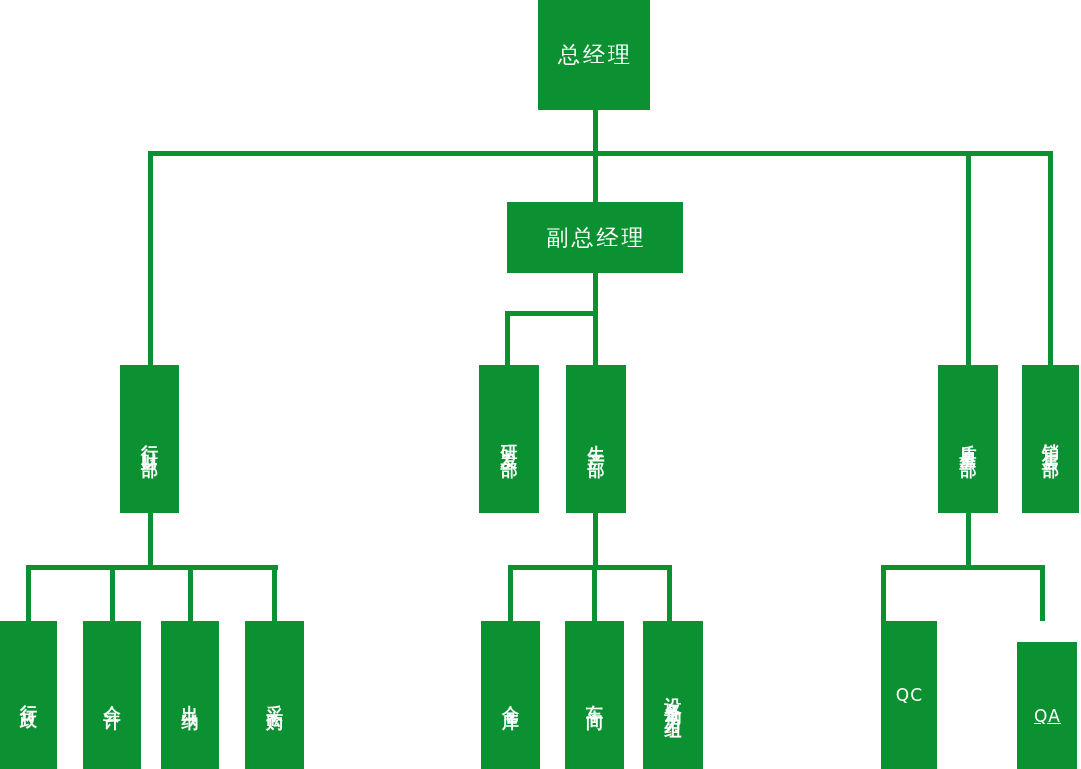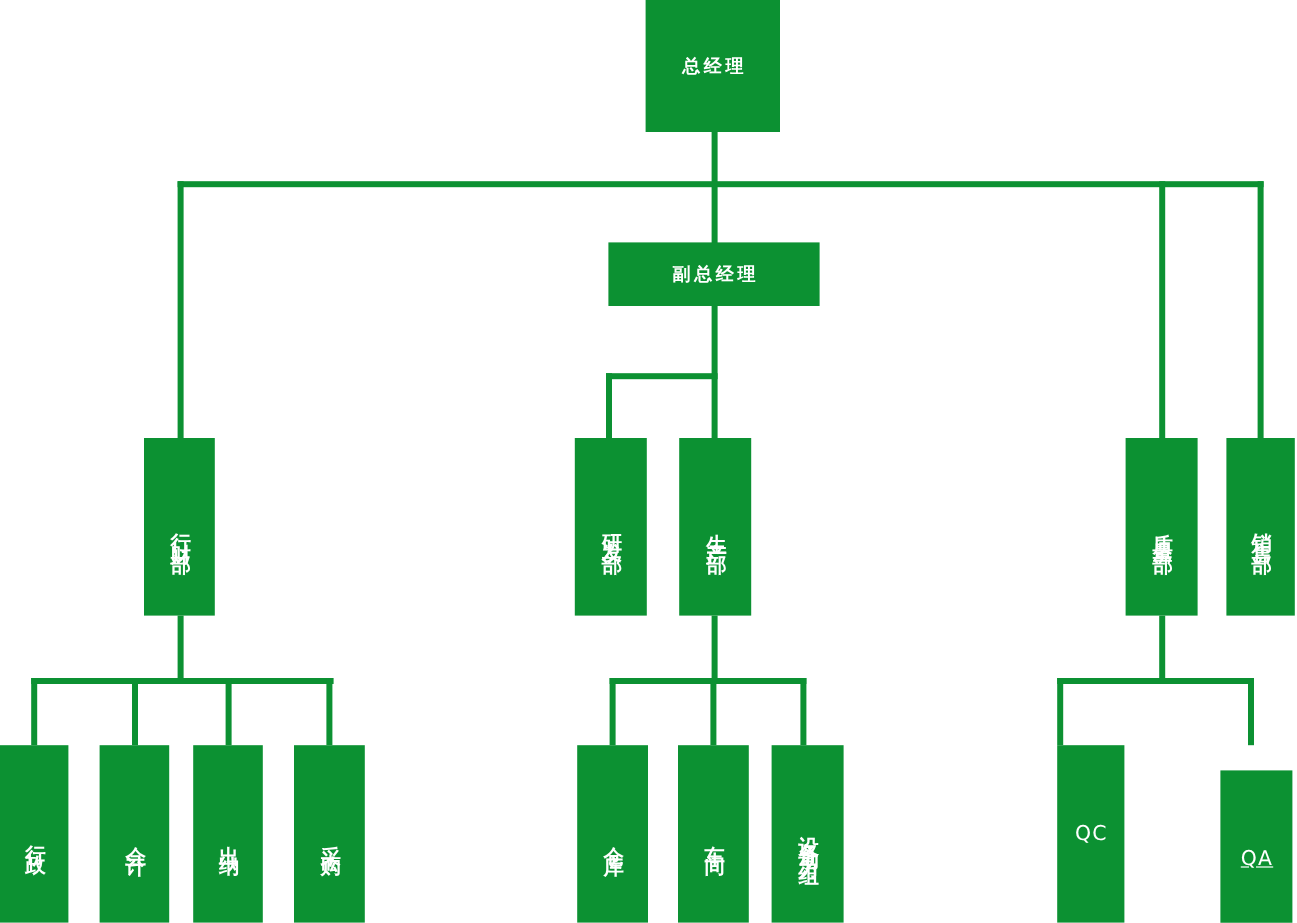--- a/index.html
+++ b/index.html
@@ -18,35 +18,35 @@
     position:relative;width:1081px;height:769px;background:var(--bg);
   }
   .line{
     position:absolute;background:var(--green);
   }
   .node{
     position:absolute;background:var(--green);color:var(--text);
     display:flex;align-items:center;justify-content:center;text-align:center;
   }
   .h .lbl{
-    font-size:15px;font-weight:700;letter-spacing:3px;text-indent:3px;white-space:nowrap;
+    font-size:22px;font-weight:400;letter-spacing:3px;text-indent:3px;white-space:nowrap;
   }
   .v .lbl{
     writing-mode:vertical-lr;text-orientation:upright;
     font-size:17px;font-weight:600;letter-spacing:8px;margin-bottom:-8px;line-height:1;
   }
   .v5 .lbl{
     letter-spacing:6px;margin-bottom:-6px;
   }
   .latin .lbl{
     font-size:17px;font-weight:500;letter-spacing:1px;text-indent:1px;
   }
   
   #n-ceo   {left:538px;top:0;width:112px;height:110px;}
-  #n-deputy{left:507px;top:202px;width:176px;height:53px;}
+  #n-deputy{left:507px;top:202px;width:176px;height:71px;}
   #n-xf    {left:120px;top:365px;width:59px;height:148px;}
   #n-rd    {left:479px;top:365px;width:60px;height:148px;}
   #n-prod  {left:566px;top:365px;width:60px;height:148px;}
   #n-qual  {left:938px;top:365px;width:60px;height:148px;}
   #n-sales {left:1022px;top:365px;width:57px;height:148px;}
   #n-admin {left:0;top:621px;width:57px;height:148px;}
   #n-acct  {left:83px;top:621px;width:58px;height:148px;}
   #n-cash  {left:161px;top:621px;width:58px;height:148px;}
   #n-purch {left:245px;top:621px;width:59px;height:148px;}
   #n-wh    {left:481px;top:621px;width:59px;height:148px;}

